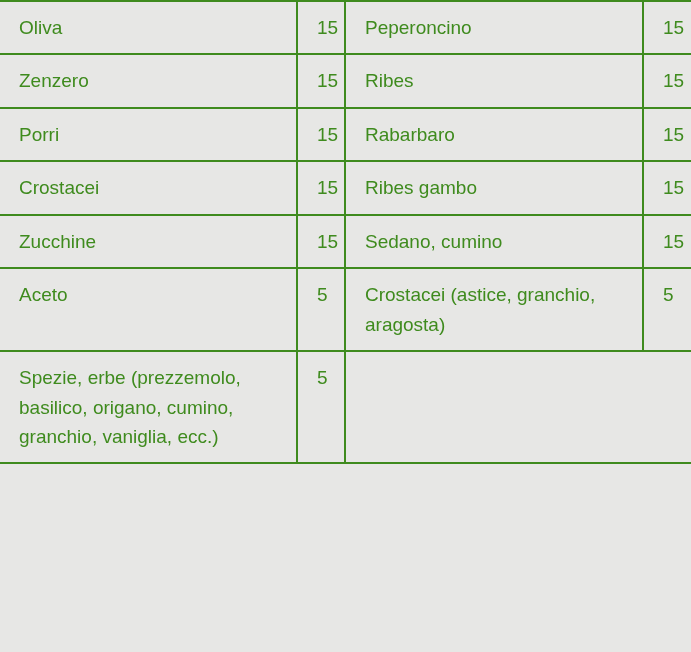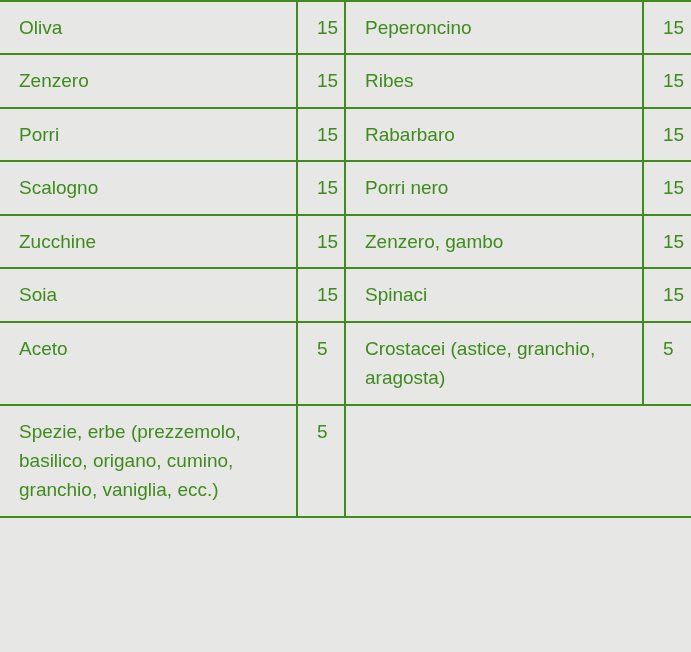--- a/index.html
+++ b/index.html
@@ -69,35 +69,29 @@
       <td>Ribes</td>
       <td>15</td>
     </tr>
     <tr>
       <td>Porri</td>
       <td>15</td>
       <td>Rabarbaro</td>
       <td>15</td>
     </tr>
     <tr>
-      <td>Scalogno</td>
+      <td>Crostacei</td>
       <td>15</td>
-      <td>Porri nero</td>
+      <td>Ribes gambo</td>
       <td>15</td>
     </tr>
     <tr>
       <td>Zucchine</td>
       <td>15</td>
-      <td>Zenzero, gambo</td>
-      <td>15</td>
-    </tr>
-    <tr>
-      <td>Soia</td>
-      <td>15</td>
-      <td>Spinaci</td>
+      <td>Sedano, cumino</td>
       <td>15</td>
     </tr>
     <tr>
       <td>Aceto</td>
       <td>5</td>
       <td>Crostacei (astice, granchio, aragosta)</td>
       <td>5</td>
     </tr>
     <tr>
       <td>Spezie, erbe (prezzemolo, basilico, origano, cumino, granchio, vaniglia, ecc.)</td>

